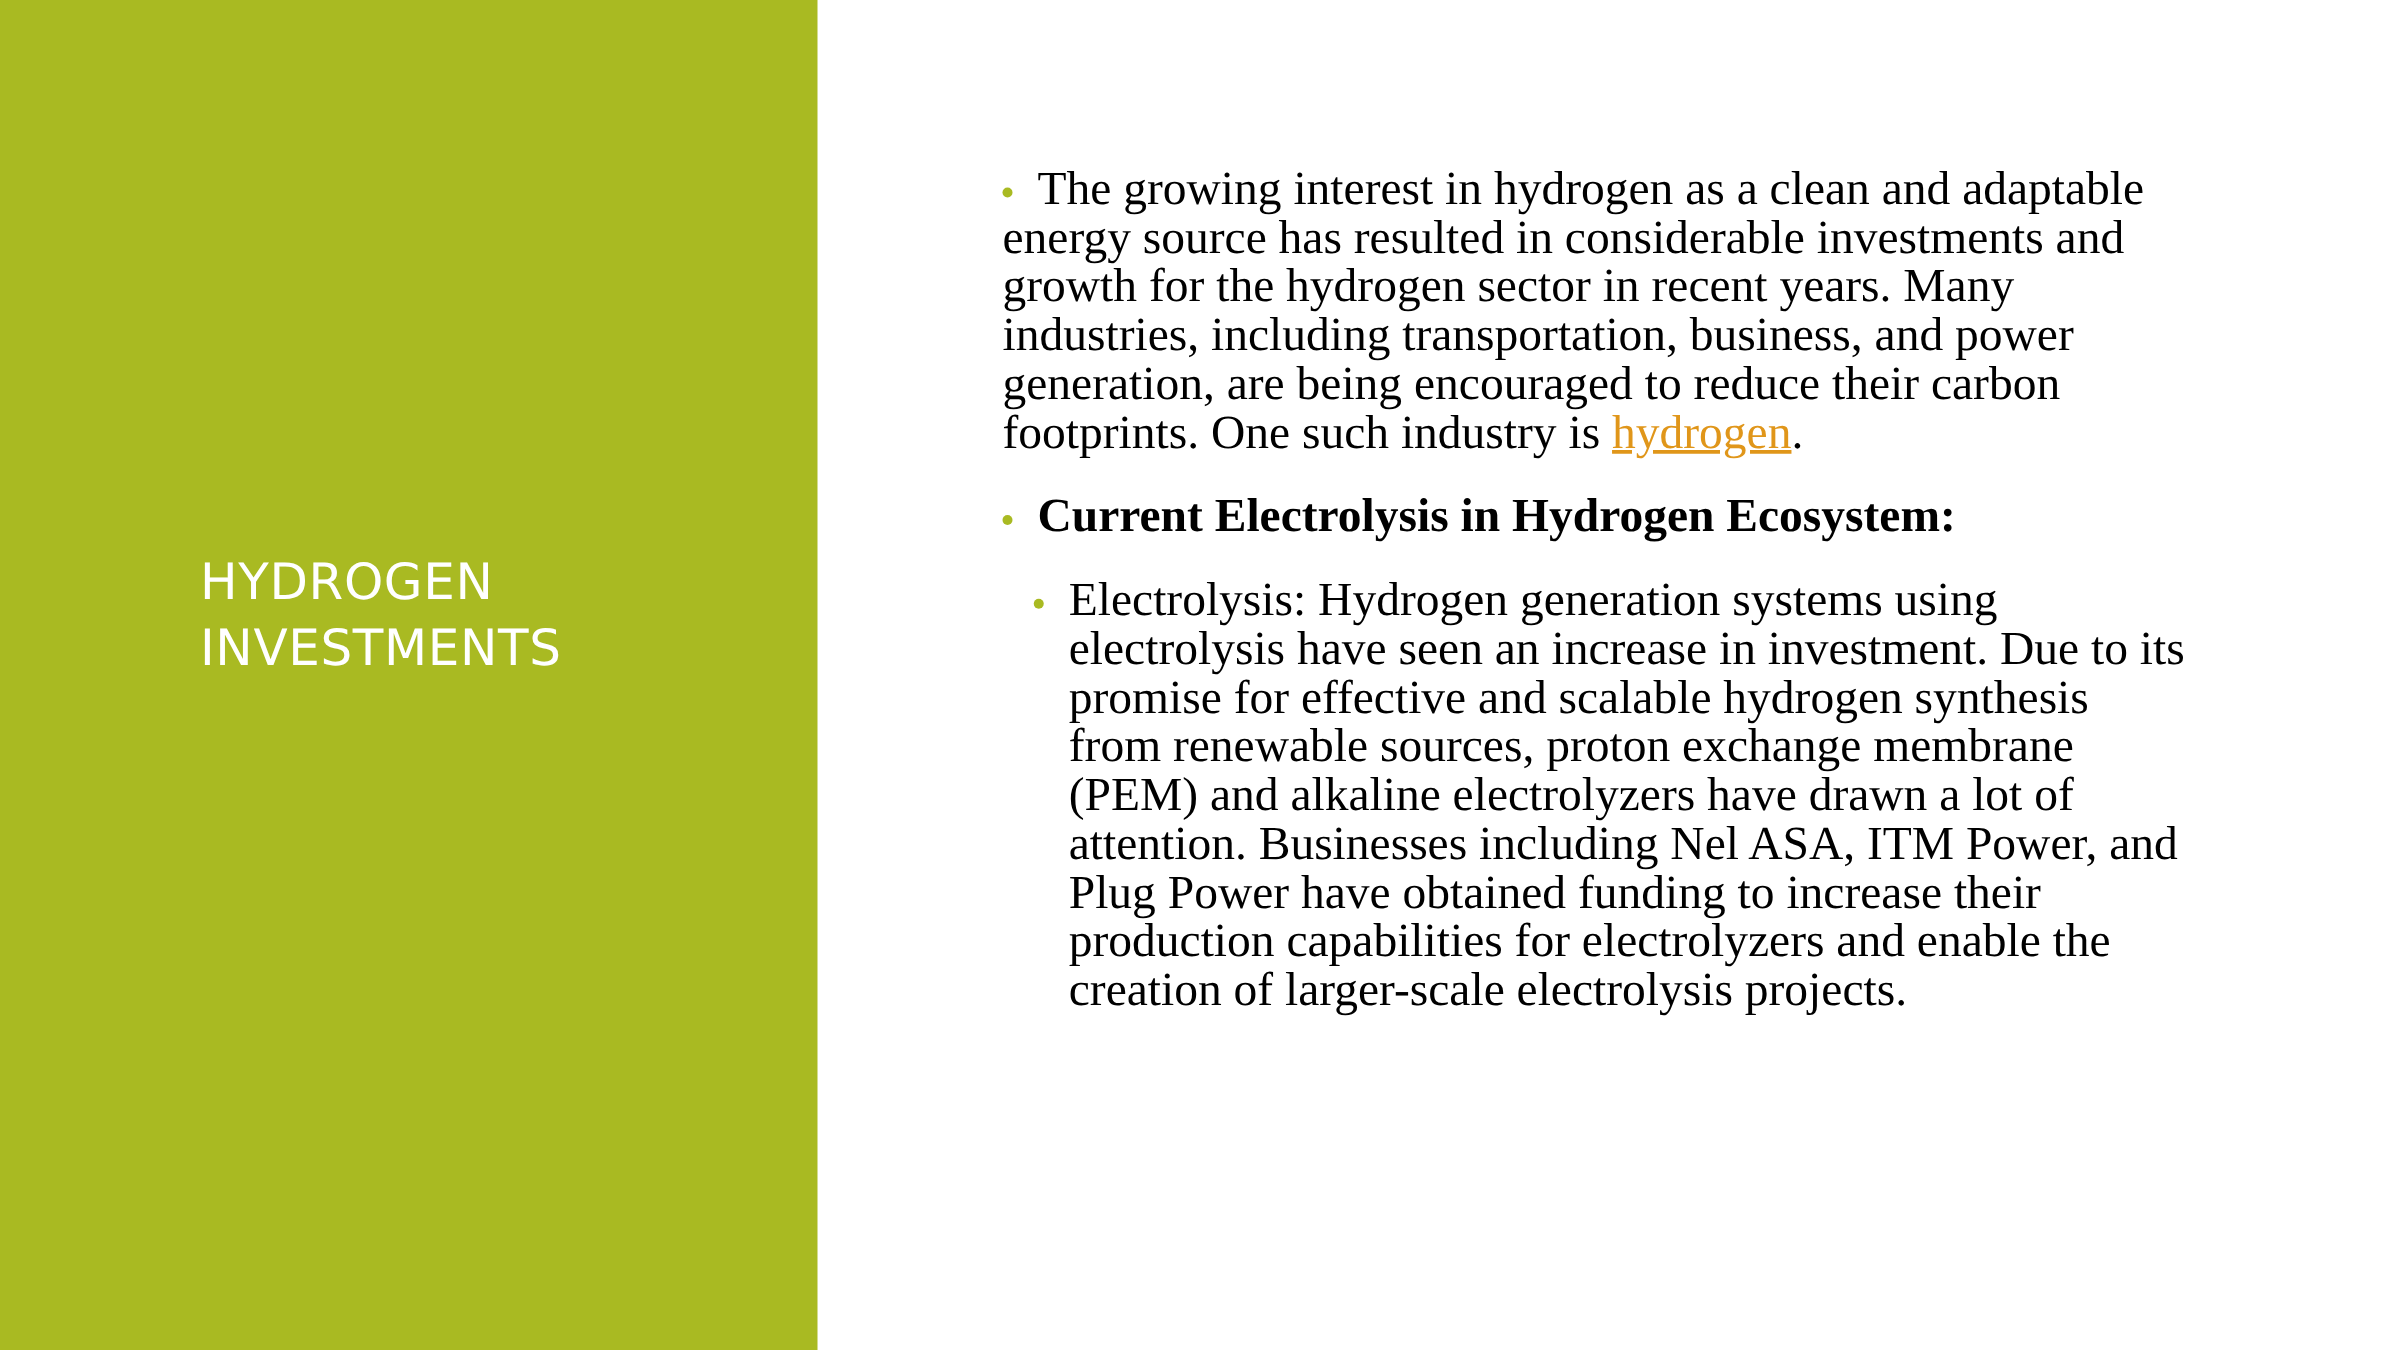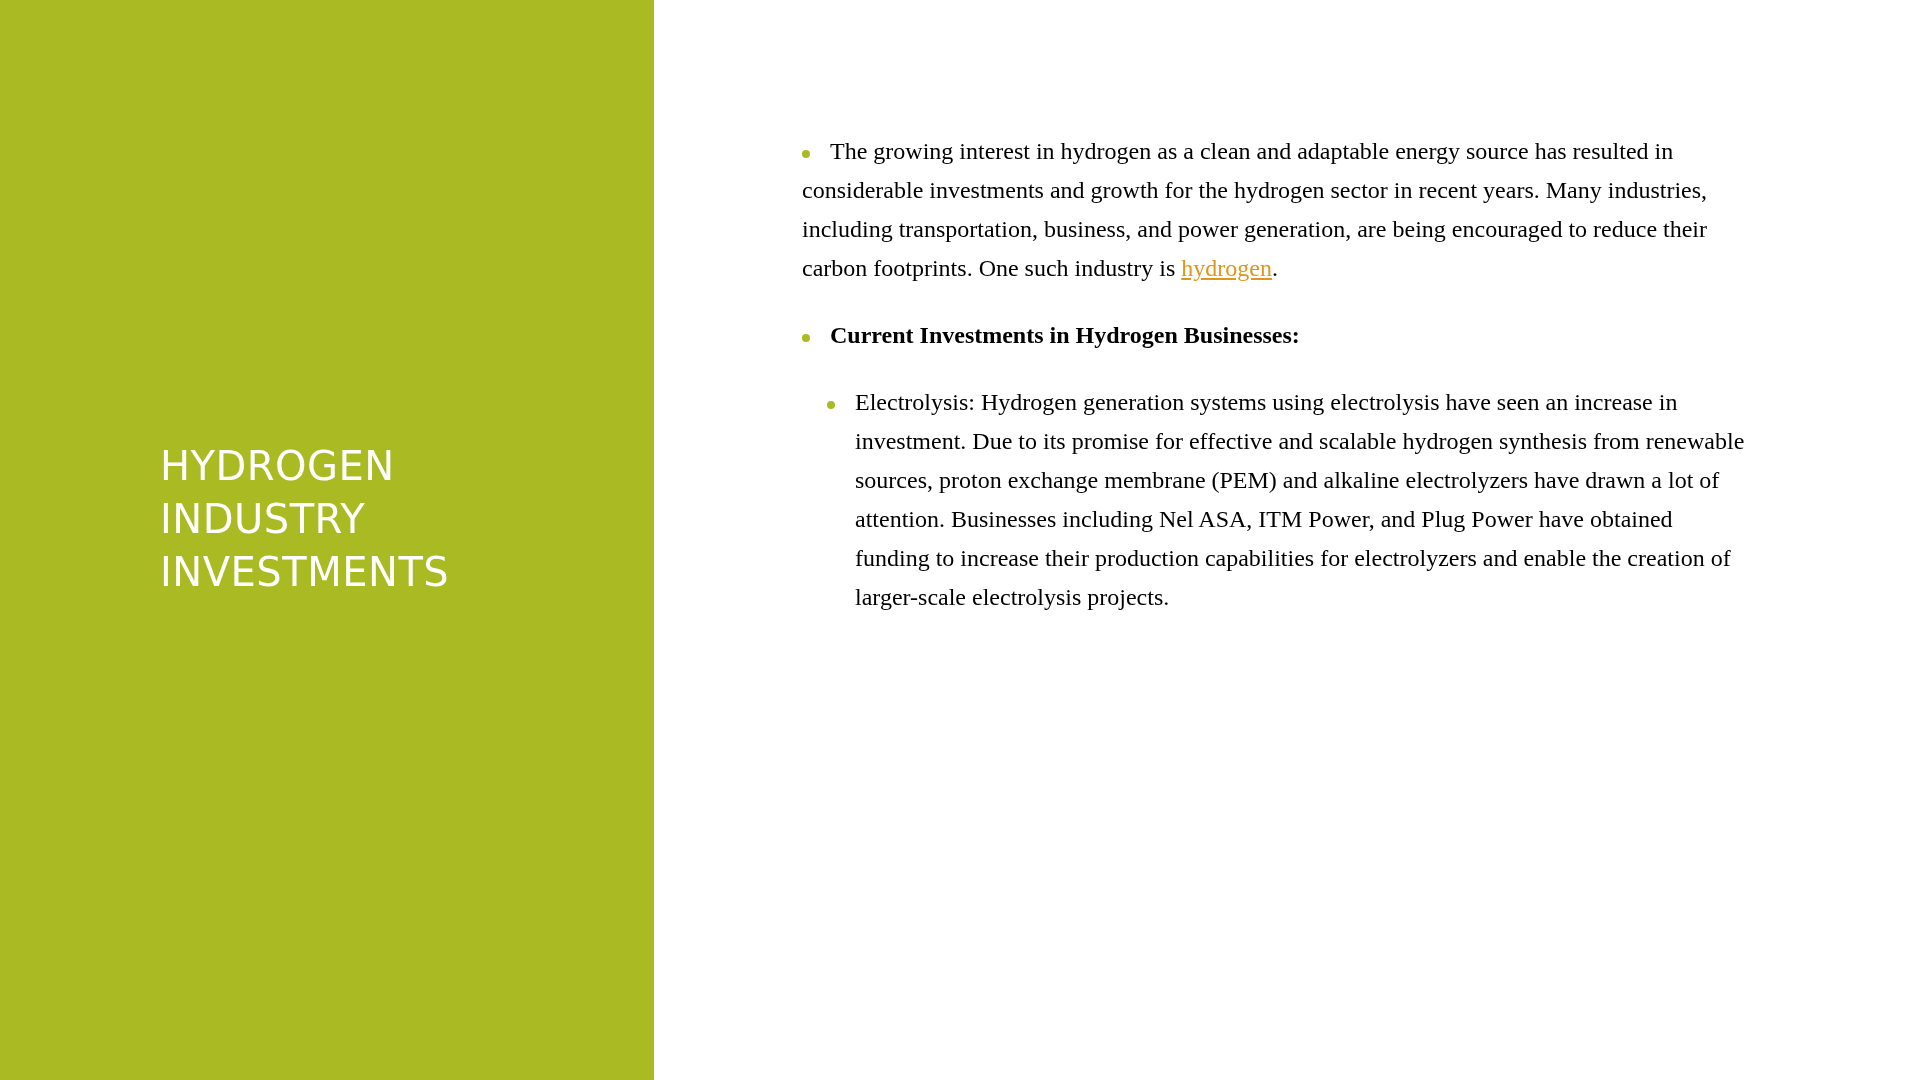--- a/index.html
+++ b/index.html
@@ -16,21 +16,21 @@
       position: absolute; left: 160px; top: 440px; width: 460px;
       margin: 0;
       font-family: "DejaVu Sans", sans-serif;
       font-size: 40px; line-height: 53px; font-weight: normal;
       color: #ffffff; letter-spacing: 0.5px;
     }
     .slide-title span { display: block; }
     .content {
       position: absolute; left: 802px; top: 132px; width: 950px;
       color: #000000;
-      font-size: 24px; line-height: 39px;
+      font-size: 38px; line-height: 39px;
     }
     .item { position: relative; margin: 0 0 28px 0; }
     .item .bullet {
       position: absolute; width: 8px; height: 8px; border-radius: 50%;
       background: #A9BA22;
     }
     .item.first { text-indent: 28px; }
     .item.first .bullet { left: 0; top: 18px; }
     .item.head { padding-left: 28px; font-weight: bold; margin-bottom: 28px; }
     .item.head .bullet { left: 0; top: 18px; }
@@ -38,29 +38,28 @@
     .item.l2 .bullet { left: 25px; top: 18px; }
     .link { color: #E0961A; text-decoration: underline; text-decoration-color: #E0961A; }
     b { font-weight: normal; }
   </style>
 </head>
 <body>
 
 <div class="side-panel">
   <h1 class="slide-title">
     <span>HYDROGEN</span>
-    <span>INDUSTRY</span>
     <span>INVESTMENTS</span>
   </h1>
 </div>
 
 <div class="content">
   <p class="item first">
     <span class="bullet"></span><span>The growing interest in hydrogen as a clean and adaptable energy source has resulted in considerable investments and growth for the hydrogen sector in recent years. Many industries, including transportation, business, and power generation, are being encouraged to reduce their carbon footprints. One such industry is </span><a class="link">hydrogen</a><span>.</span>
   </p>
   <p class="item head">
     <span class="bullet"></span>
-    <span>Current Investments in Hydrogen Businesses:</span>
+    <span>Current Electrolysis in Hydrogen Ecosystem:</span>
   </p>
   <p class="item l2">
     <span class="bullet"></span><b>Electrolysis:</b><span> Hydrogen generation systems using electrolysis have seen an increase in investment. Due to its promise for effective and scalable hydrogen synthesis from renewable sources, proton exchange membrane (PEM) and alkaline electrolyzers have drawn a lot of attention. Businesses including Nel ASA, ITM Power, and Plug Power have obtained funding to increase their production capabilities for electrolyzers and enable the creation of larger-scale electrolysis projects.</span>
   </p>
 </div>
 
 </body></html>

